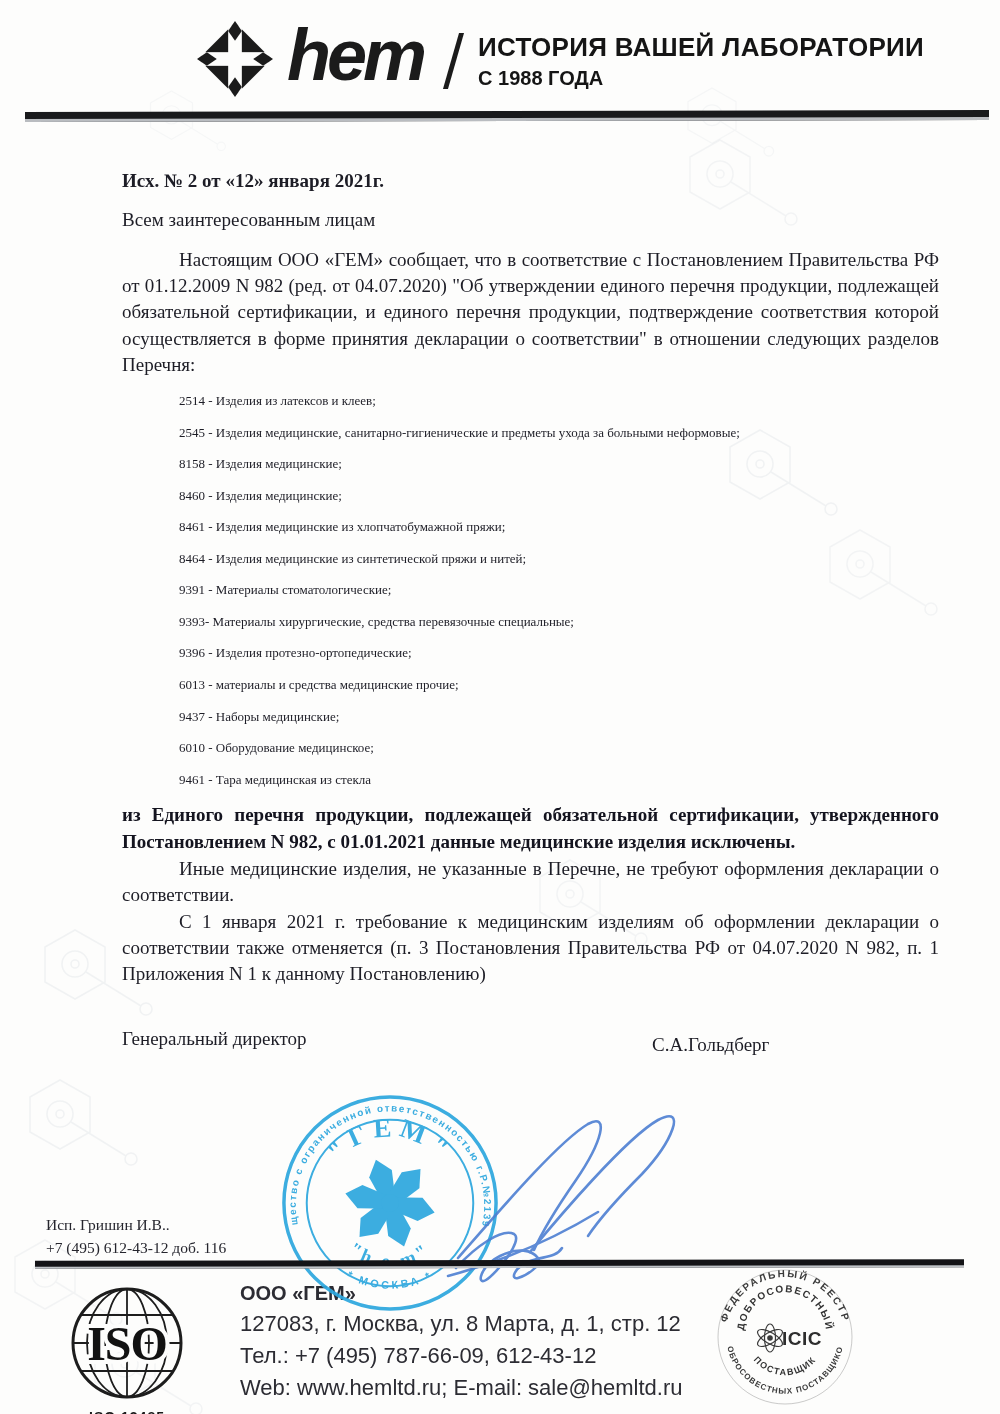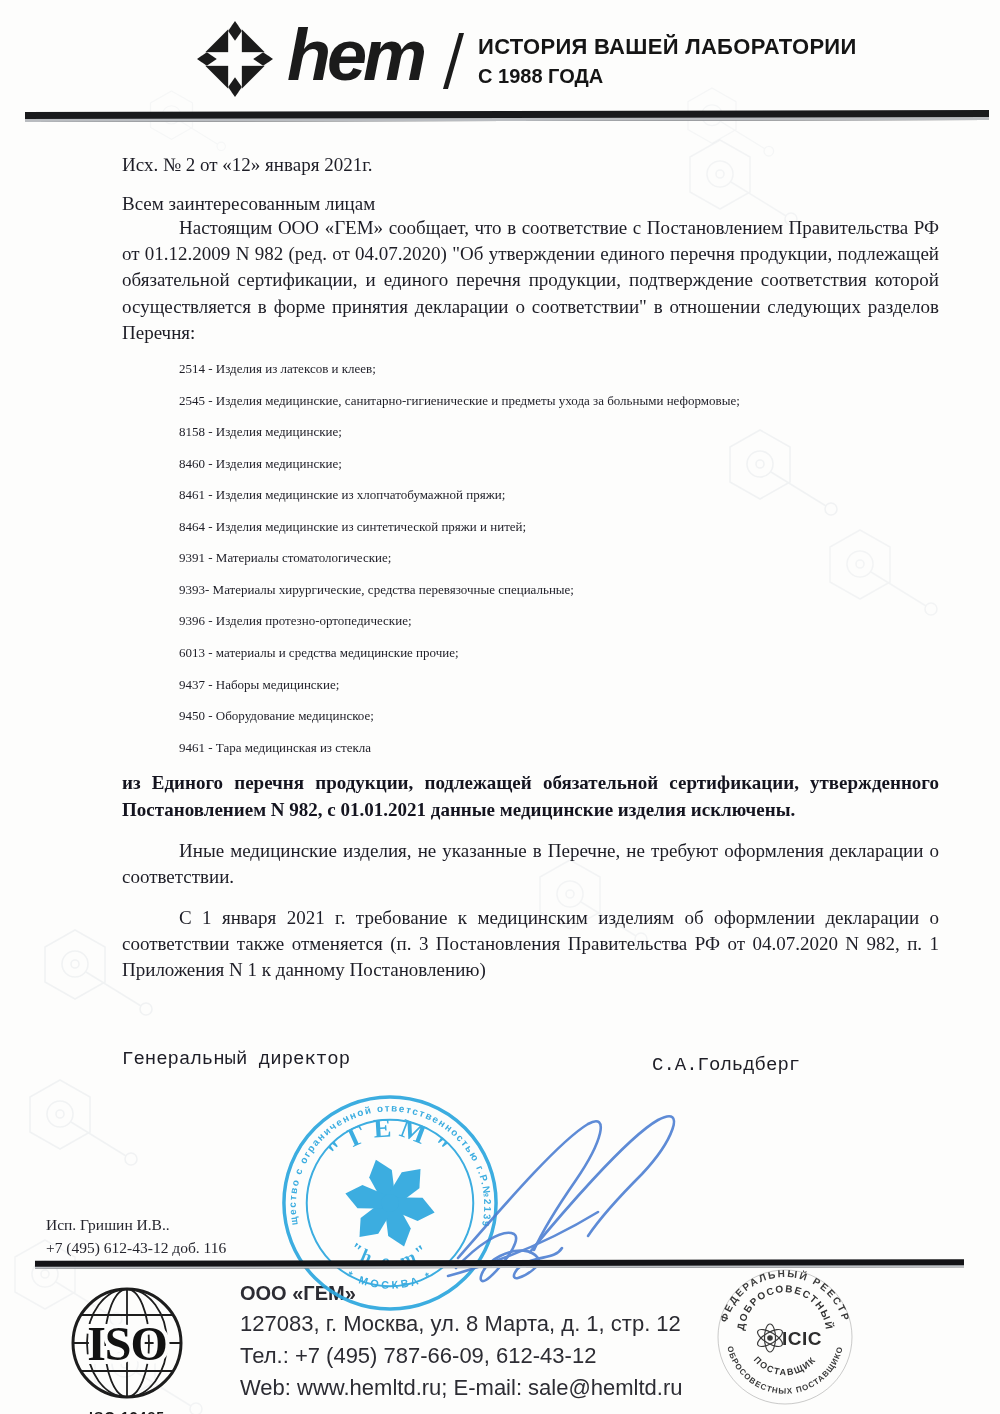--- a/index.html
+++ b/index.html
@@ -7,35 +7,35 @@
         font-family:"Liberation Serif",serif;color:var(--ink,#1d1d26);padding-left:25px;}
   
   .wm{position:absolute;inset:0;z-index:0;pointer-events:none;}
   
   .brand-row{position:relative;z-index:2;display:flex;align-items:center;gap:14px;padding:20px 0 0 172px;height:82px;}
   .brand-mark{flex:0 0 auto;}
   .brand-word{font-family:"Liberation Sans",sans-serif;font-weight:bold;font-style:italic;
               font-size:72px;letter-spacing:-4px;line-height:1;color:#1b1b1b;transform:translateY(-6px);}
   .brand-slash{width:5px;height:56px;background:#1b1b1b;transform:skewX(-16deg);margin:0 8px 0 14px;}
   .tagline{font-family:"Liberation Sans",sans-serif;font-weight:bold;color:#151515;line-height:1.1;}
-  .tagline-l1{font-size:22px;letter-spacing:.3px;}
+  .tagline-l1{font-size:26px;letter-spacing:.3px;}
   .tagline-l2{font-size:20px;margin-top:5px;}
   .rule-top{position:relative;z-index:2;margin-top:9px;width:964px;height:7px;background:#191a1c;
             border-bottom:3px solid #b9bcc0;transform:rotate(-0.12deg);}
   
   .content{position:relative;z-index:2;padding:0 86px 0 97px;font-size:19px;}
-  .ref-line{margin-top:33px;}
+  .ref-line{margin-top:49px;font-weight:bold;}
   .addressee{margin-top:17px;text-align:left;}
   .doc{line-height:1.38;text-align:justify;margin:0;}
-  .intro{text-indent:57px;}
+  .intro{margin-top:16px;text-indent:57px;}
   .doc-list{margin-top:14px;}
   .doc-item{font-size:13px;line-height:1.35;text-align:justify;text-indent:57px;margin:0 0 14px;}
   .concl{font-weight:bold;margin-top:10px;line-height:1.42;color:#14141f;}
-  .para{margin-top:14px;text-indent:57px;}
-  .sig-row{position:relative;margin-top:65px;height:28px;font-family:Liberation Mono, monospace;}
+  .para{text-indent:57px;}
+  .sig-row{position:relative;margin-top:41px;height:28px;}
   .sig-name{position:absolute;left:530px;top:6px;text-align:center;}
   .executor{position:absolute;left:46px;top:1213px;z-index:2;font-size:15.5px;line-height:1.5;color:#25252d;}
   .rule-bottom{position:absolute;left:35px;top:1260px;width:929px;height:6px;background:#141417;
                border-bottom:2px solid #c0c4c8;z-index:6;transform:rotate(-0.1deg);}
   
   .stamp{position:absolute;left:276px;top:1088px;width:228px;height:232px;z-index:3;opacity:.93;}
   .signature{position:absolute;left:430px;top:1090px;width:305px;height:195px;z-index:4;}
   
   .footer-iso{position:absolute;left:64px;top:1281px;width:126px;z-index:2;}
   .footer-center{position:absolute;left:240px;top:1282px;width:530px;z-index:2;text-align:left;
@@ -103,21 +103,21 @@
         <p class="doc-item">2545 - Изделия медицинские, санитарно-гигиенические и предметы ухода за больными неформовые;</p>
         <p class="doc-item">8158 - Изделия медицинские;</p>
         <p class="doc-item">8460 - Изделия медицинские;</p>
         <p class="doc-item">8461 - Изделия медицинские из хлопчатобумажной пряжи;</p>
         <p class="doc-item">8464 - Изделия медицинские из синтетической пряжи и нитей;</p>
         <p class="doc-item">9391 - Материалы стоматологические;</p>
         <p class="doc-item">9393- Материалы хирургические, средства перевязочные специальные;</p>
         <p class="doc-item">9396 - Изделия протезно-ортопедические;</p>
         <p class="doc-item">6013 - материалы и средства медицинские прочие;</p>
         <p class="doc-item">9437 - Наборы медицинские;</p>
-        <p class="doc-item">9450 - Оборудование медицинское;</p>
+        <p class="doc-item">6010 - Оборудование медицинское;</p>
         <p class="doc-item">9461 - Тара медицинская из стекла</p>
       </div>
 
     <p class="doc concl">из Единого перечня продукции, подлежащей обязательной сертификации, утвержденного Постановлением N 982, с 01.01.2021 данные медицинские изделия исключены.</p>
     <p class="doc para">Иные медицинские изделия, не указанные в Перечне, не требуют оформления декларации о соответствии.</p>
     <p class="doc para">С 1 января 2021 г. требование к медицинским изделиям об оформлении декларации о соответствии также отменяется (п. 3 Постановления Правительства РФ от 04.07.2020 N 982, п. 1 Приложения N 1 к данному Постановлению)</p>
 
     <div class="sig-row">
       <span>Генеральный директор</span>
       <span class="sig-name">С.А.Гольдберг</span>

